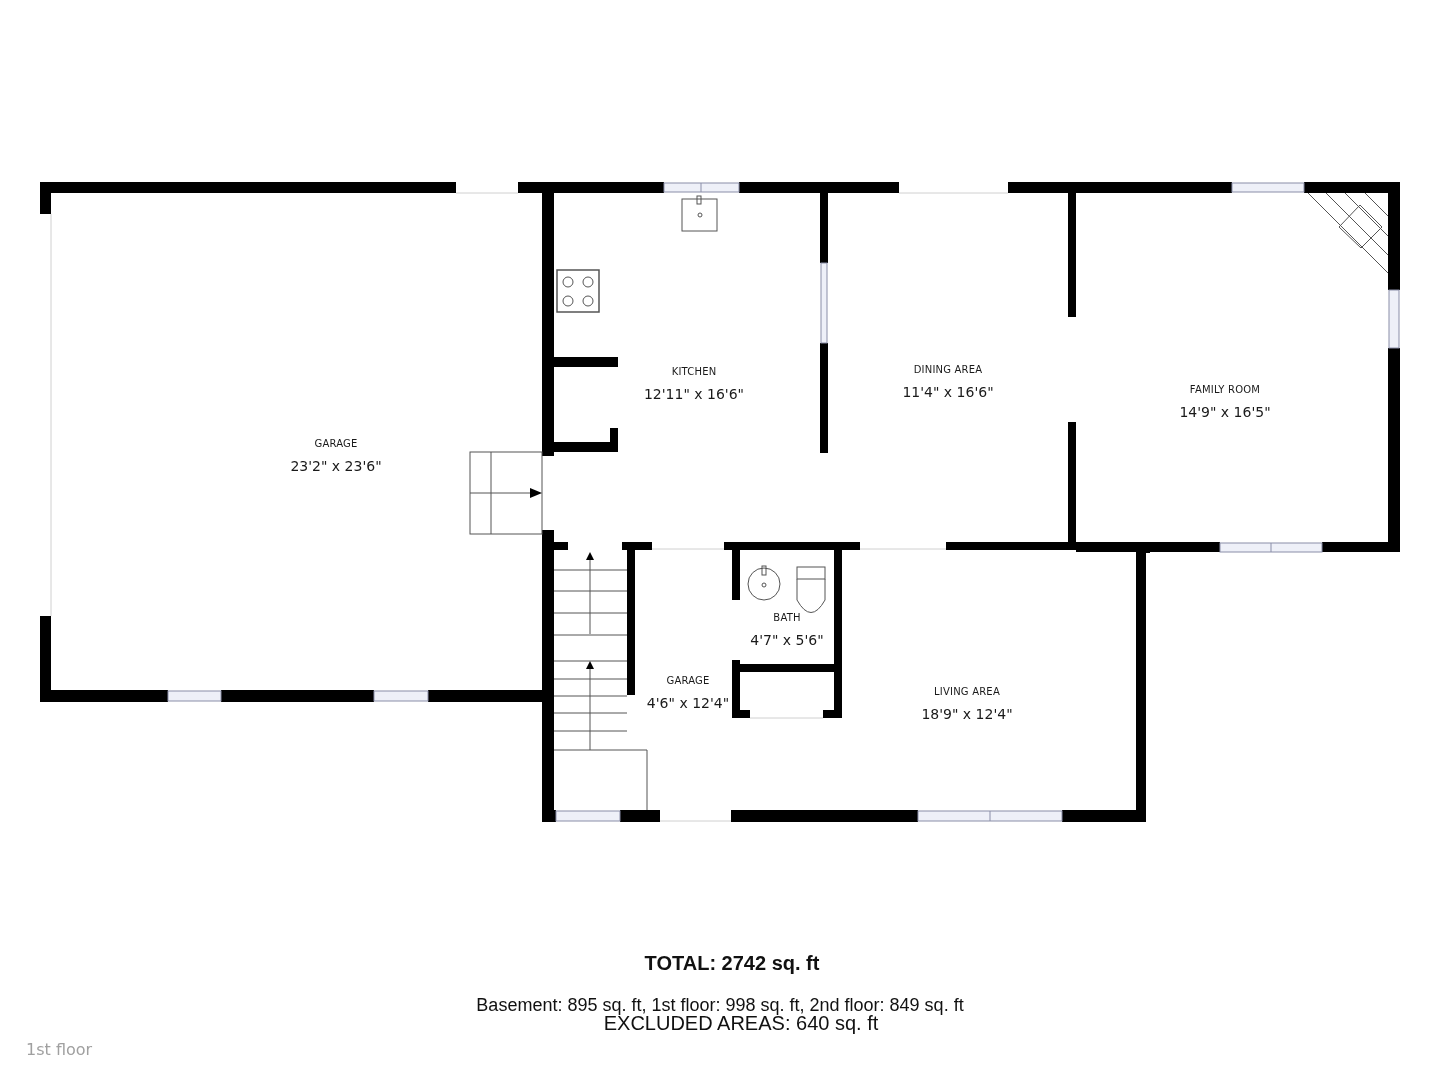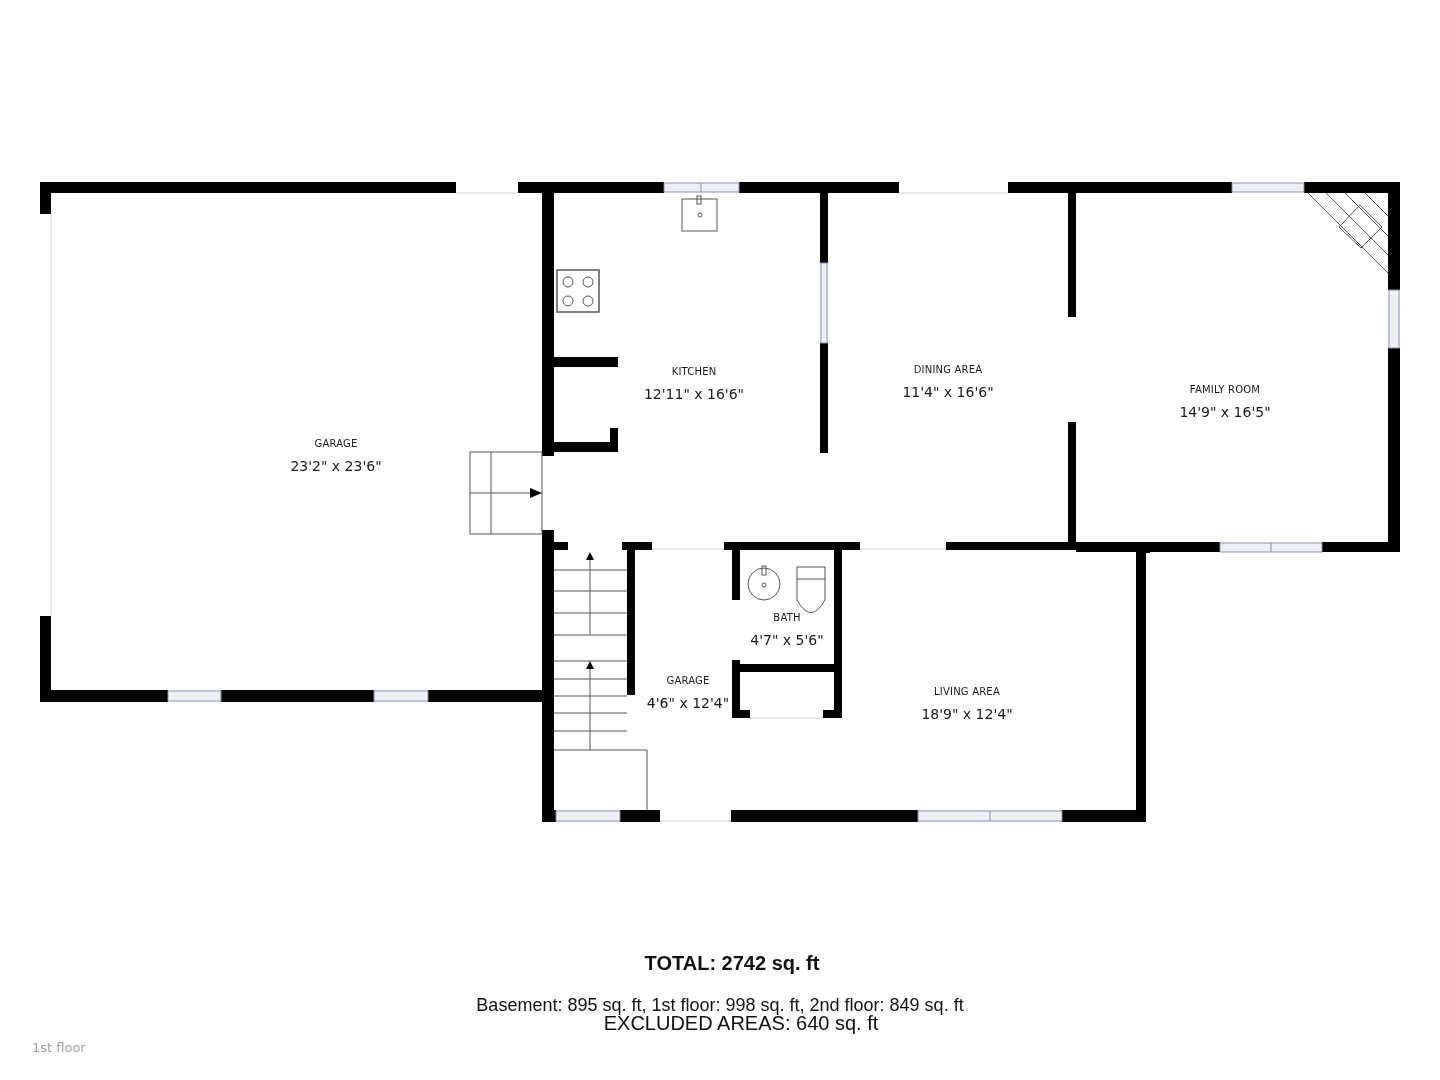--- a/index.html
+++ b/index.html
@@ -5,21 +5,21 @@
     html, body { margin: 0; padding: 0; background: #ffffff; }
     body { width: 1440px; height: 1080px; position: relative; overflow: hidden; font-family: "DejaVu Sans", sans-serif; }
     #plan { position: absolute; left: 0; top: 0; }
     .room-label { position: absolute; text-align: center; color: #1a1a1a; transform: translateX(-50%); white-space: nowrap; }
     .room-name { font-size: 10px; letter-spacing: 0.2px; line-height: 22px; }
     .room-dim { font-size: 14px; line-height: 22px; }
     .summary { position: absolute; left: 0; width: 1440px; text-align: center; color: #111; font-family: "Liberation Sans", sans-serif; }
     .total { top: 952px; font-size: 20px; font-weight: bold; padding-left: 12px; }
     .breakdown { top: 995px; font-size: 18px; }
     .excluded { top: 1012px; font-size: 20px; margin-left: 21px; }
-    .floor-tag { position: absolute; left: 32px; top: 1040px; font-size: 13px; color: #a0a0a0; }
+    .floor-tag { position: absolute; left: 26px; top: 1040px; font-size: 16px; color: #a0a0a0; }
   </style>
 </head>
 <body>
 
 <svg id="plan" width="1440" height="1080" viewBox="0 0 1440 1080" xmlns="http://www.w3.org/2000/svg">
   <g fill="#000">
 
     <rect x="40" y="182" width="416" height="11"></rect>
     <rect x="518" y="182" width="36" height="11"></rect>
     <rect x="40" y="182" width="11" height="32"></rect>

